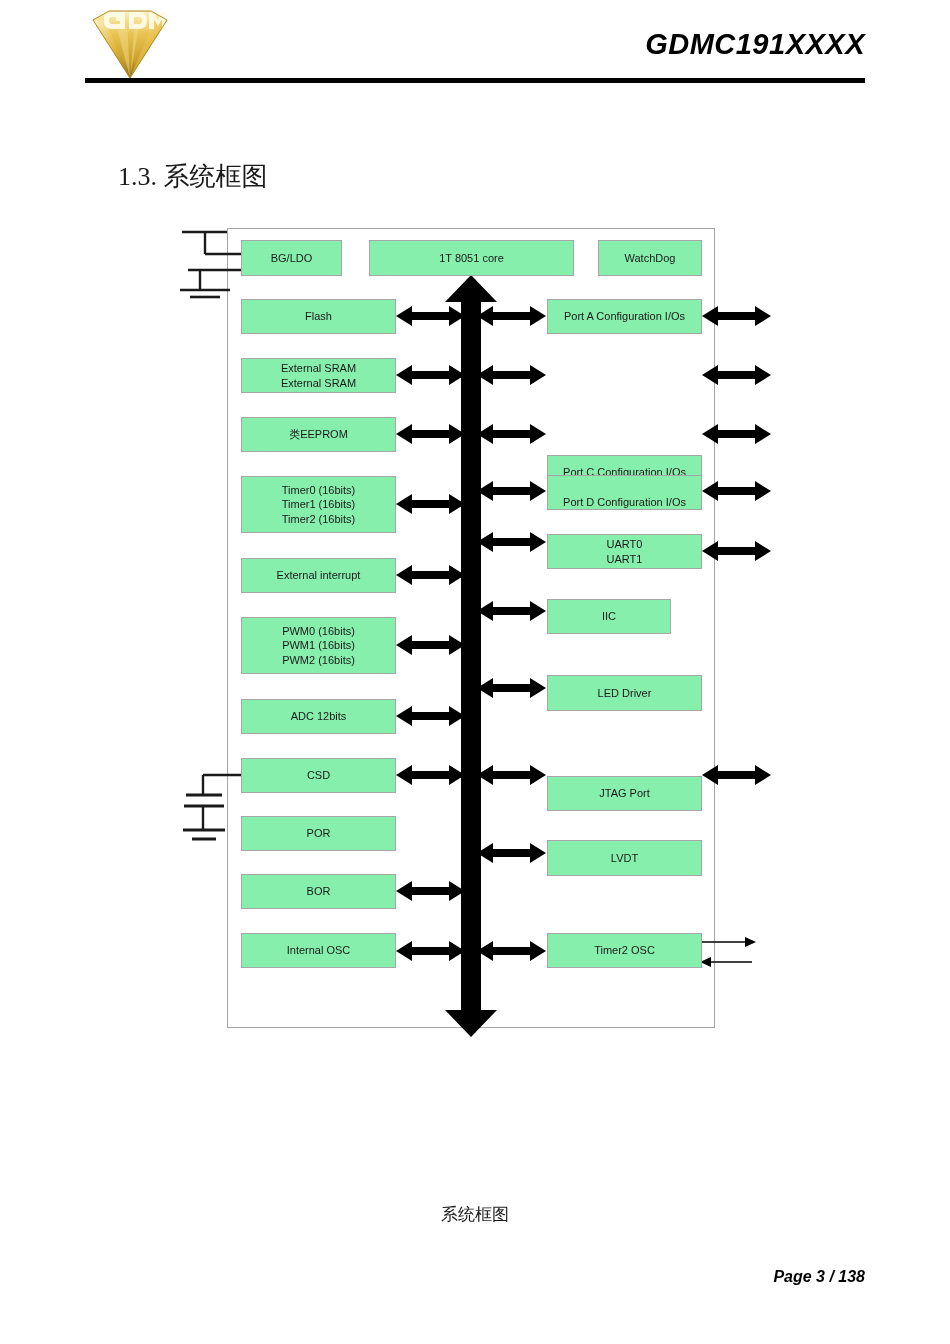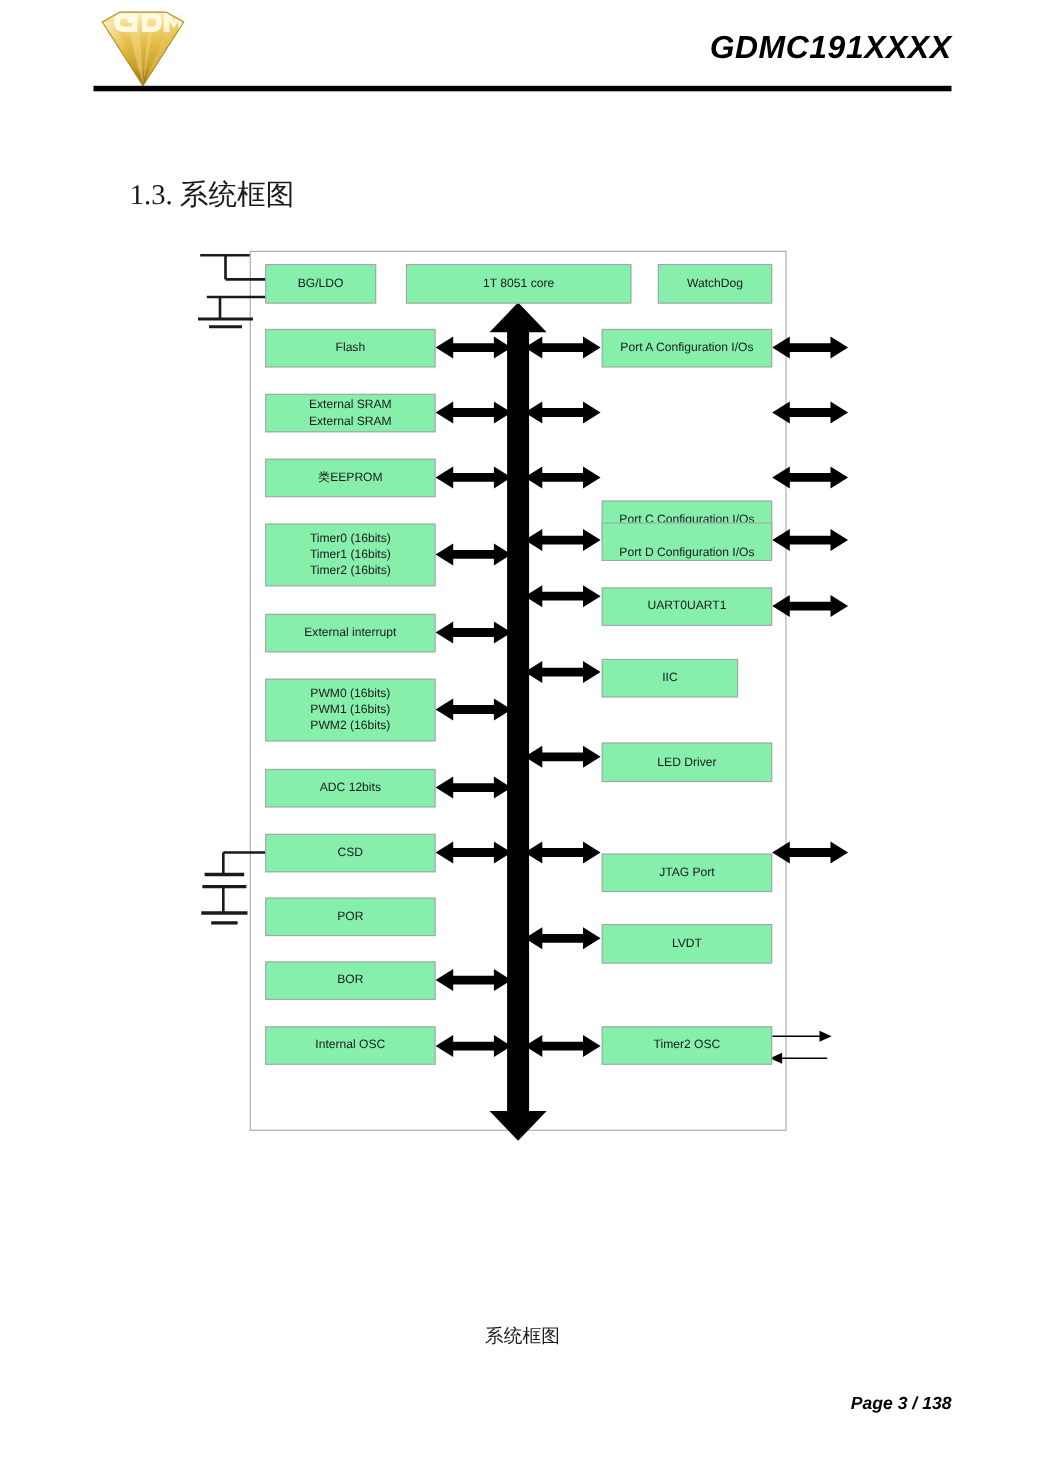--- a/index.html
+++ b/index.html
@@ -322,21 +322,21 @@
 
 
   <div class="blk" style="left:547px; top:417px; width:155px; height:35px;margin-top:38px;">
     <span>Port C Configuration I/Os</span>
   </div>
 
   <div class="blk" style="left:547px; top:475px; width:155px; height:35px;align-items:flex-end;">
     <span>Port D Configuration I/Os</span>
   </div>
 
-  <div class="blk" style="left:547px; top:534px; width:155px; height:35px; flex-direction:row;">
+  <div class="blk" style="left:547px; top:534px; width:155px; height:35px; flex-direction:column;">
     <span>UART0</span>
     <span>UART1</span>
   </div>
 
   <div class="blk" style="left:547px; top:599px; width:124px; height:35px;">
     <span>IIC</span>
   </div>
 
   <div class="blk" style="left:547px; top:675px; width:155px; height:36px;">
     <span>LED Driver</span>

